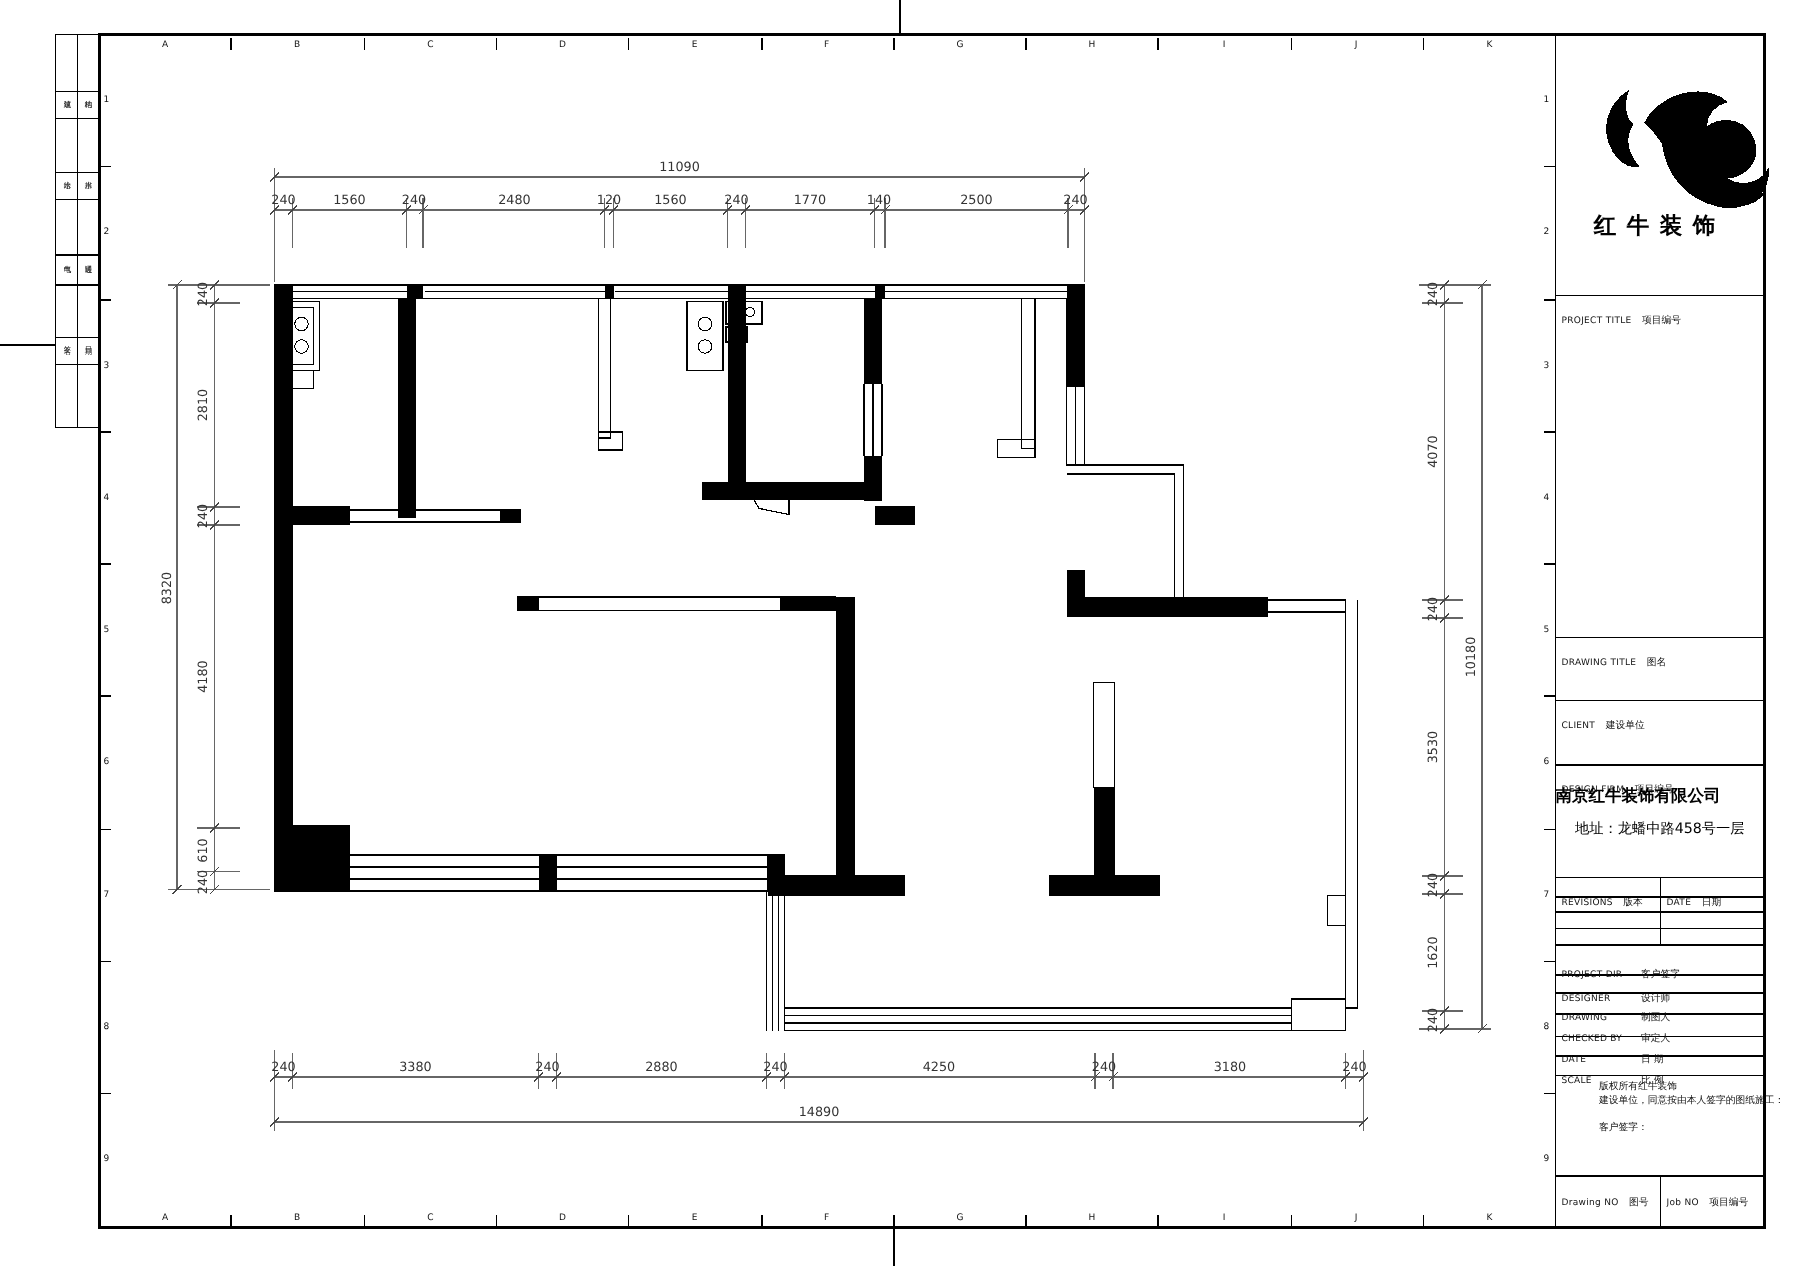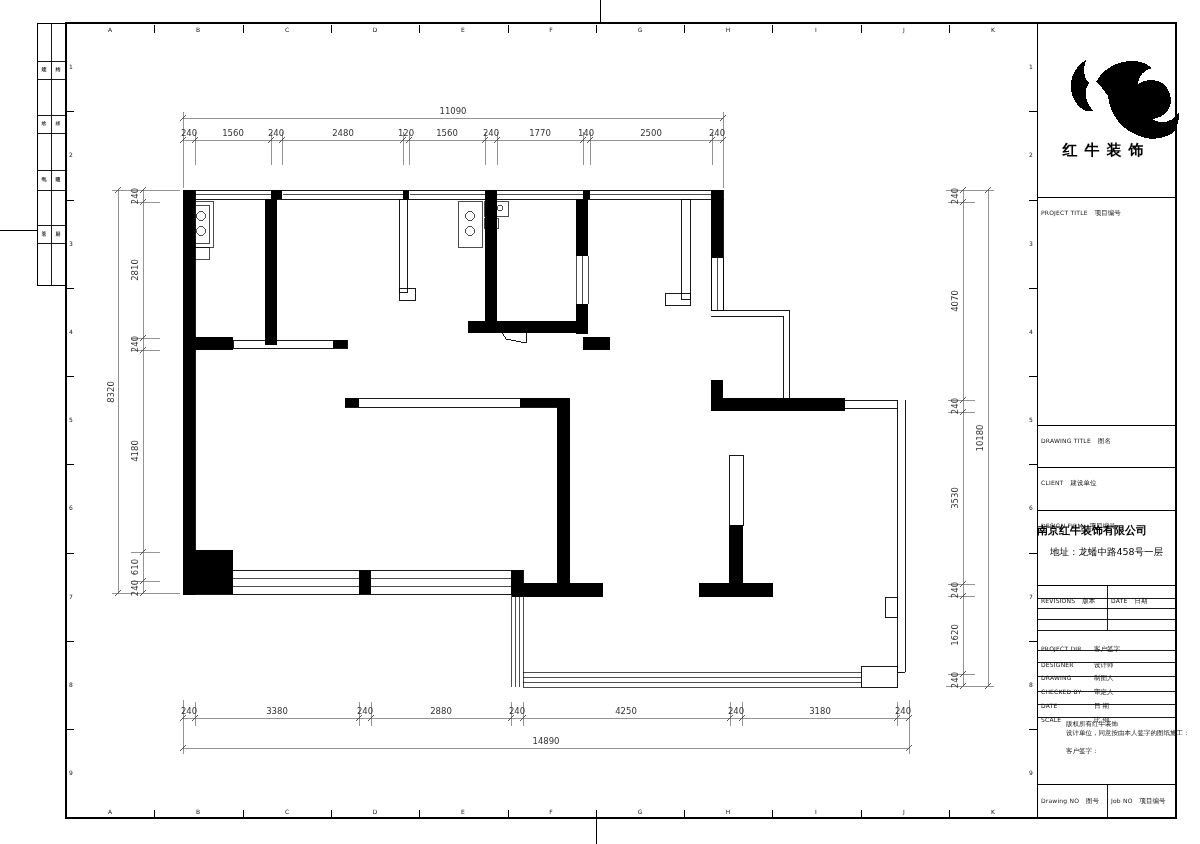--- a/index.html
+++ b/index.html
@@ -305,21 +305,21 @@
   <span class="en" style="display:inline-block;width:46px">CHECKED BY</span><span class="zh">审定人</span>
 </div>
 <div class="tbrow" style="top:693px">
   <span class="en" style="display:inline-block;width:46px">DATE</span><span class="zh">日 期</span>
 </div>
 <div class="tbrow" style="top:707px">
   <span class="en" style="display:inline-block;width:46px">SCALE</span><span class="zh">比 例</span>
 </div>
 
 <div class="copy" style="top:720px">版权所有红牛装饰</div>
-<div class="copy" style="top:729px">设计单位，同意按由本人签字的图纸施工：</div>
+<div class="copy" style="top:729px">建设单位，同意按由本人签字的图纸施工：</div>
 <div class="copy" style="top:747px">客户签字：</div>
 
 <div class="tbrow" style="top:788px;width:62px">
   <span class="en">Drawing NO</span><span class="zh">图号</span>
 </div>
 <div class="tbrow" style="left:1111px;top:788px;width:62px">
   <span class="en">Job NO</span><span class="zh">项目编号</span>
 </div>
 
 </div>

